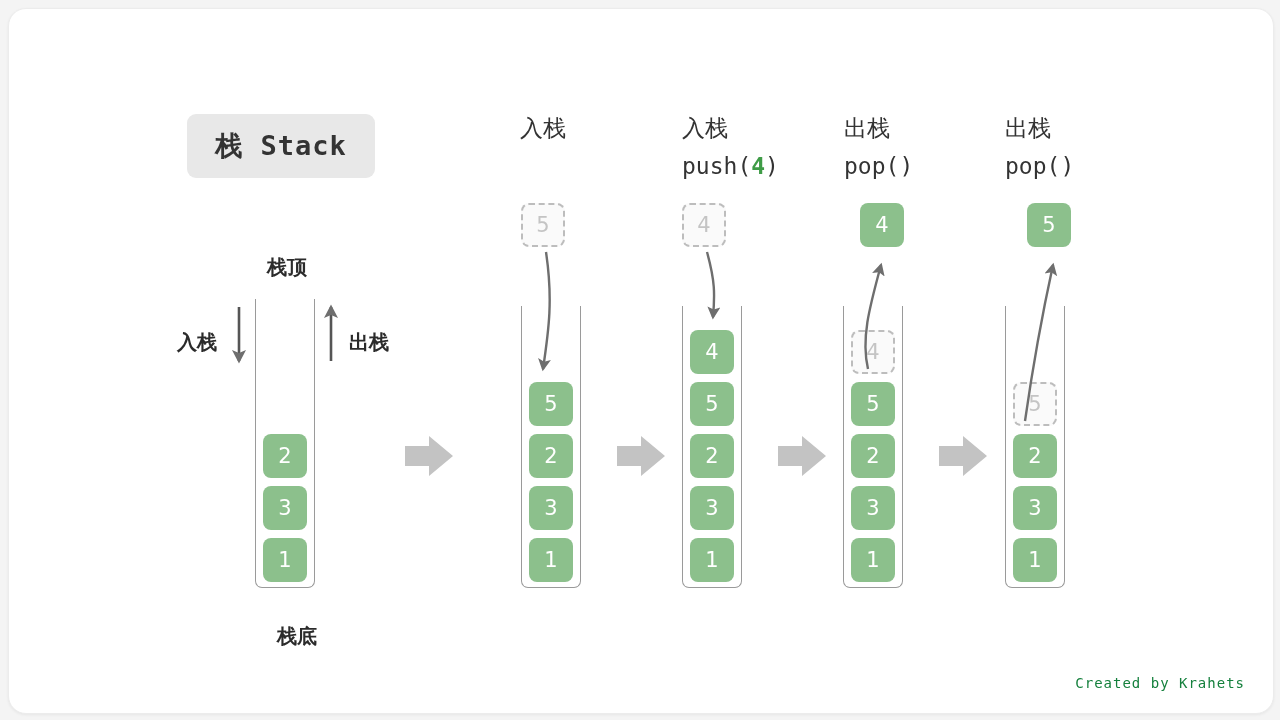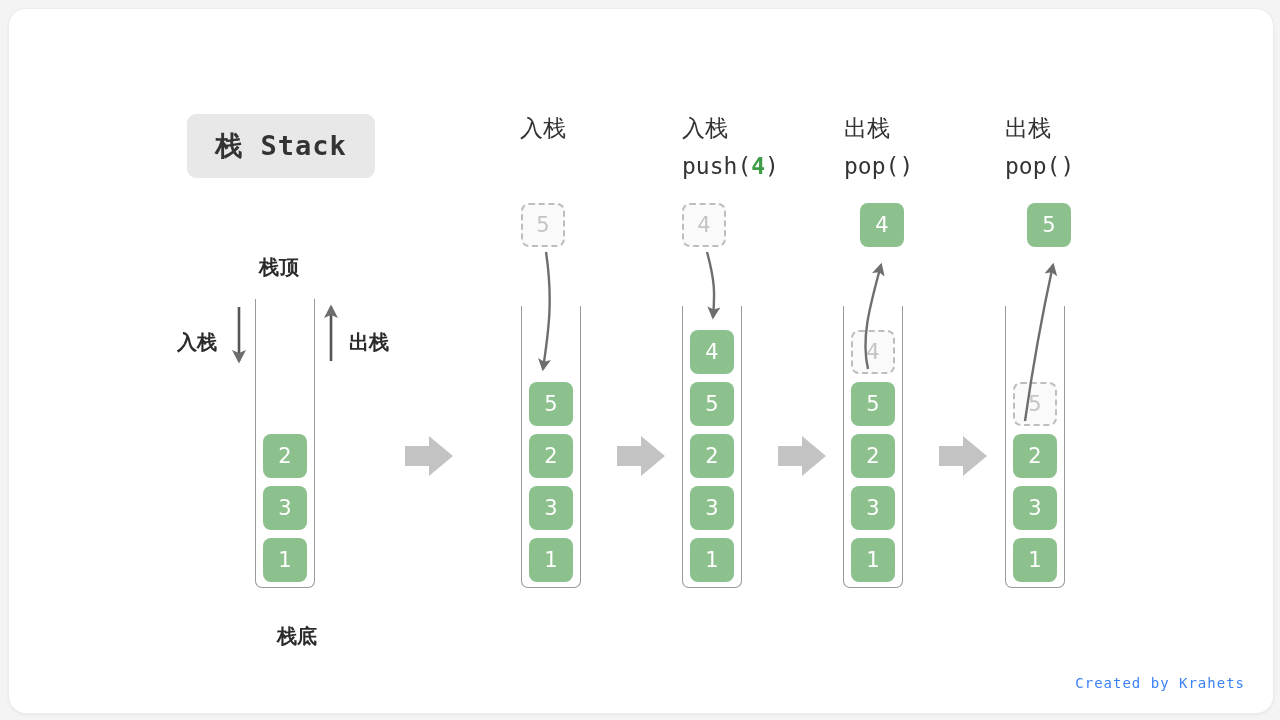--- a/index.html
+++ b/index.html
@@ -117,21 +117,21 @@
     background: #fafafa;
     color: #c4c4c4;
     border: 2px dashed #bdbdbd;
   }
 
   
   #credit {
     position: absolute;
     right: 28px;
     bottom: 22px;
-    color: #3b82f6;
+    color: #15803d;
     font-size: 14px;
     letter-spacing: 1px;
     font-family: "DejaVu Sans Mono", "Liberation Mono", monospace;
   }
 
   svg.overlay {
     position: absolute;
     left: 0; top: 0;
     width: 1264px;
     height: 704px;
@@ -139,21 +139,21 @@
   }
 </style>
 </head>
 <body>
 
 <div id="card">
   <div id="stage">
 
     <div id="title-chip">栈 Stack</div>
 
-    <div class="cn-label" style="left:250px; top:245px;">栈顶</div>
+    <div class="cn-label" style="left:258px; top:245px;">栈顶</div>
 
     <div class="cn-label" style="left:168px; top:320px;">入栈</div>
 
     <div class="cn-label" style="left:340px; top:320px;">出栈</div>
 
     <div class="cn-label" style="left:268px; top:614px;">栈底</div>
 
     <div class="tube" style="left:246px; top:290px; width:60px; height:289px;"></div>
 
     <div class="cell solid" style="left:254px; top:425px;">2</div>

